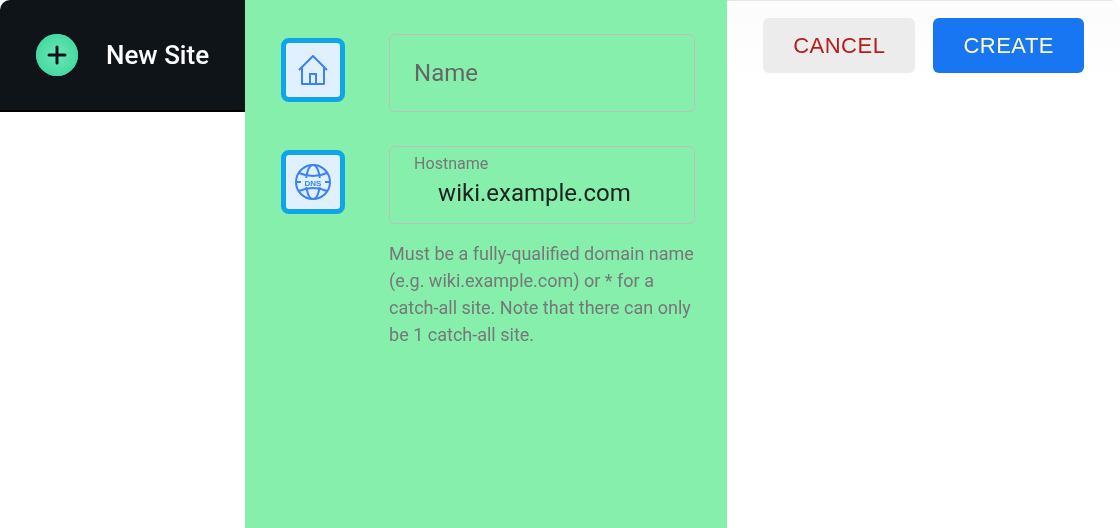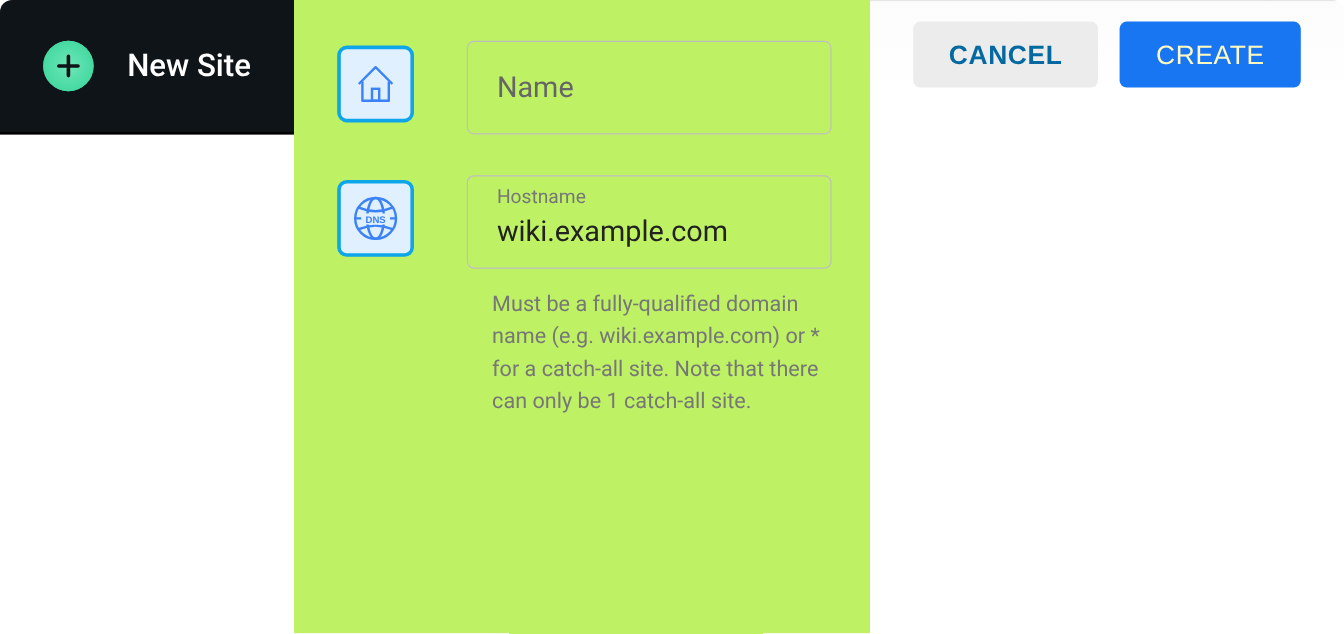--- a/index.html
+++ b/index.html
@@ -51,39 +51,39 @@
       z-index: 1;
     }
     .header-title {
       color: #fff;
       font-size: 26px;
       font-weight: 500;
     }
     .modal-body {
       flex: 1;
       padding: 34px 32px 20px 36px;
-      background: #bef264;
+      background: #86efac;
     }
     .form-row {
       display: flex;
       align-items: flex-start;
       margin-bottom: 34px;
     }
     .field-icon-box {
       width: 64px;
       height: 64px;
       background: #e0f0ff;
       border-radius: 8px;
       display: flex;
       align-items: center;
       justify-content: center;
       margin-right: 44px;
       margin-top: 4px;
       flex-shrink: 0;
-      border: 3px solid #0ea5e9;
+      border: 5px solid #0ea5e9;
     }
     .field-wrap {
       flex: 1;
     }
     .text-field {
       width: 100%;
       height: 78px;
       border: 1px solid #bfbfbf;
       border-radius: 6px;
       padding: 0 24px;
@@ -100,31 +100,31 @@
       position: absolute;
       top: 7px;
       left: 24px;
       font-size: 16px;
       color: #777;
     }
     .field-value {
       font-size: 24px;
       color: #222;
       margin-top: 16px;
+      margin-left: 24px;
     }
     .simple-placeholder {
       font-size: 24px;
       color: #666;
     }
     .helper-text {
       color: #777;
       font-size: 18px;
       line-height: 1.5;
       margin-top: 16px;
-      margin-left: 21px;
     }
     .modal-footer {
       height: 90px;
       border-top: 1px solid #e5e5e5;
       background: linear-gradient(to bottom, #fcfcfc, #fff);
       display: flex;
       align-items: center;
       justify-content: flex-end;
       padding: 0 36px;
       gap: 18px;
@@ -137,22 +137,21 @@
       font-weight: 500;
       letter-spacing: 0.5px;
       border: none;
       cursor: pointer;
       display: flex;
       align-items: center;
       justify-content: center;
     }
     .btn-cancel {
       background: #ececec;
-      color: #0369a1;
-      font-weight: bold;
+      color: #b91c1c;
     }
     .btn-create {
       background: #1976f2;
       color: #fef9c3;
     }
   </style>
 </head>
 <body>
 
 <div class="modal">

